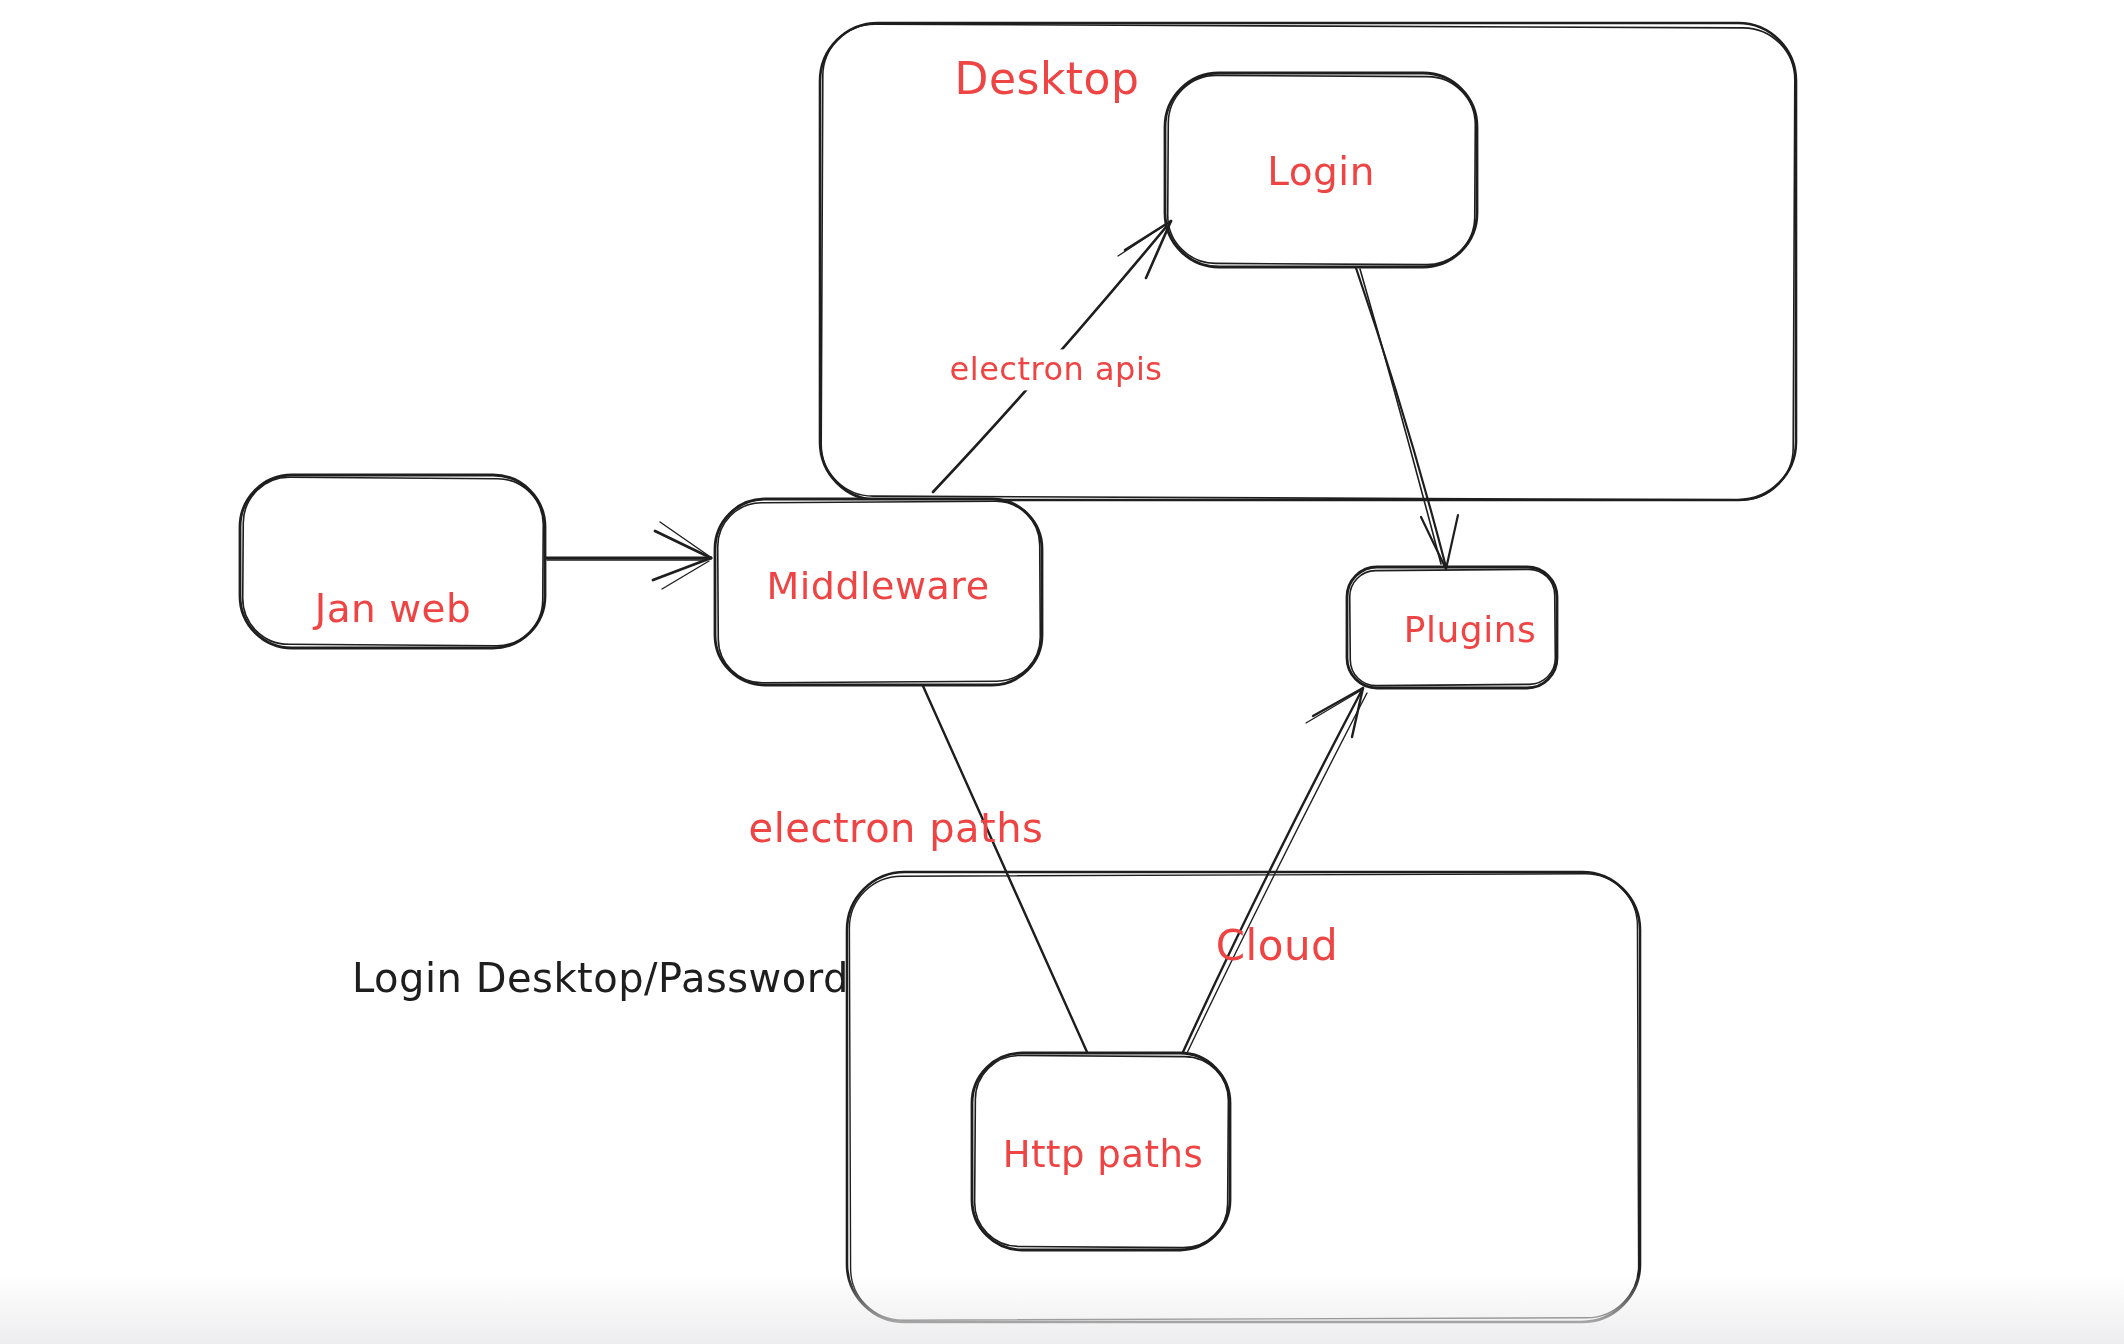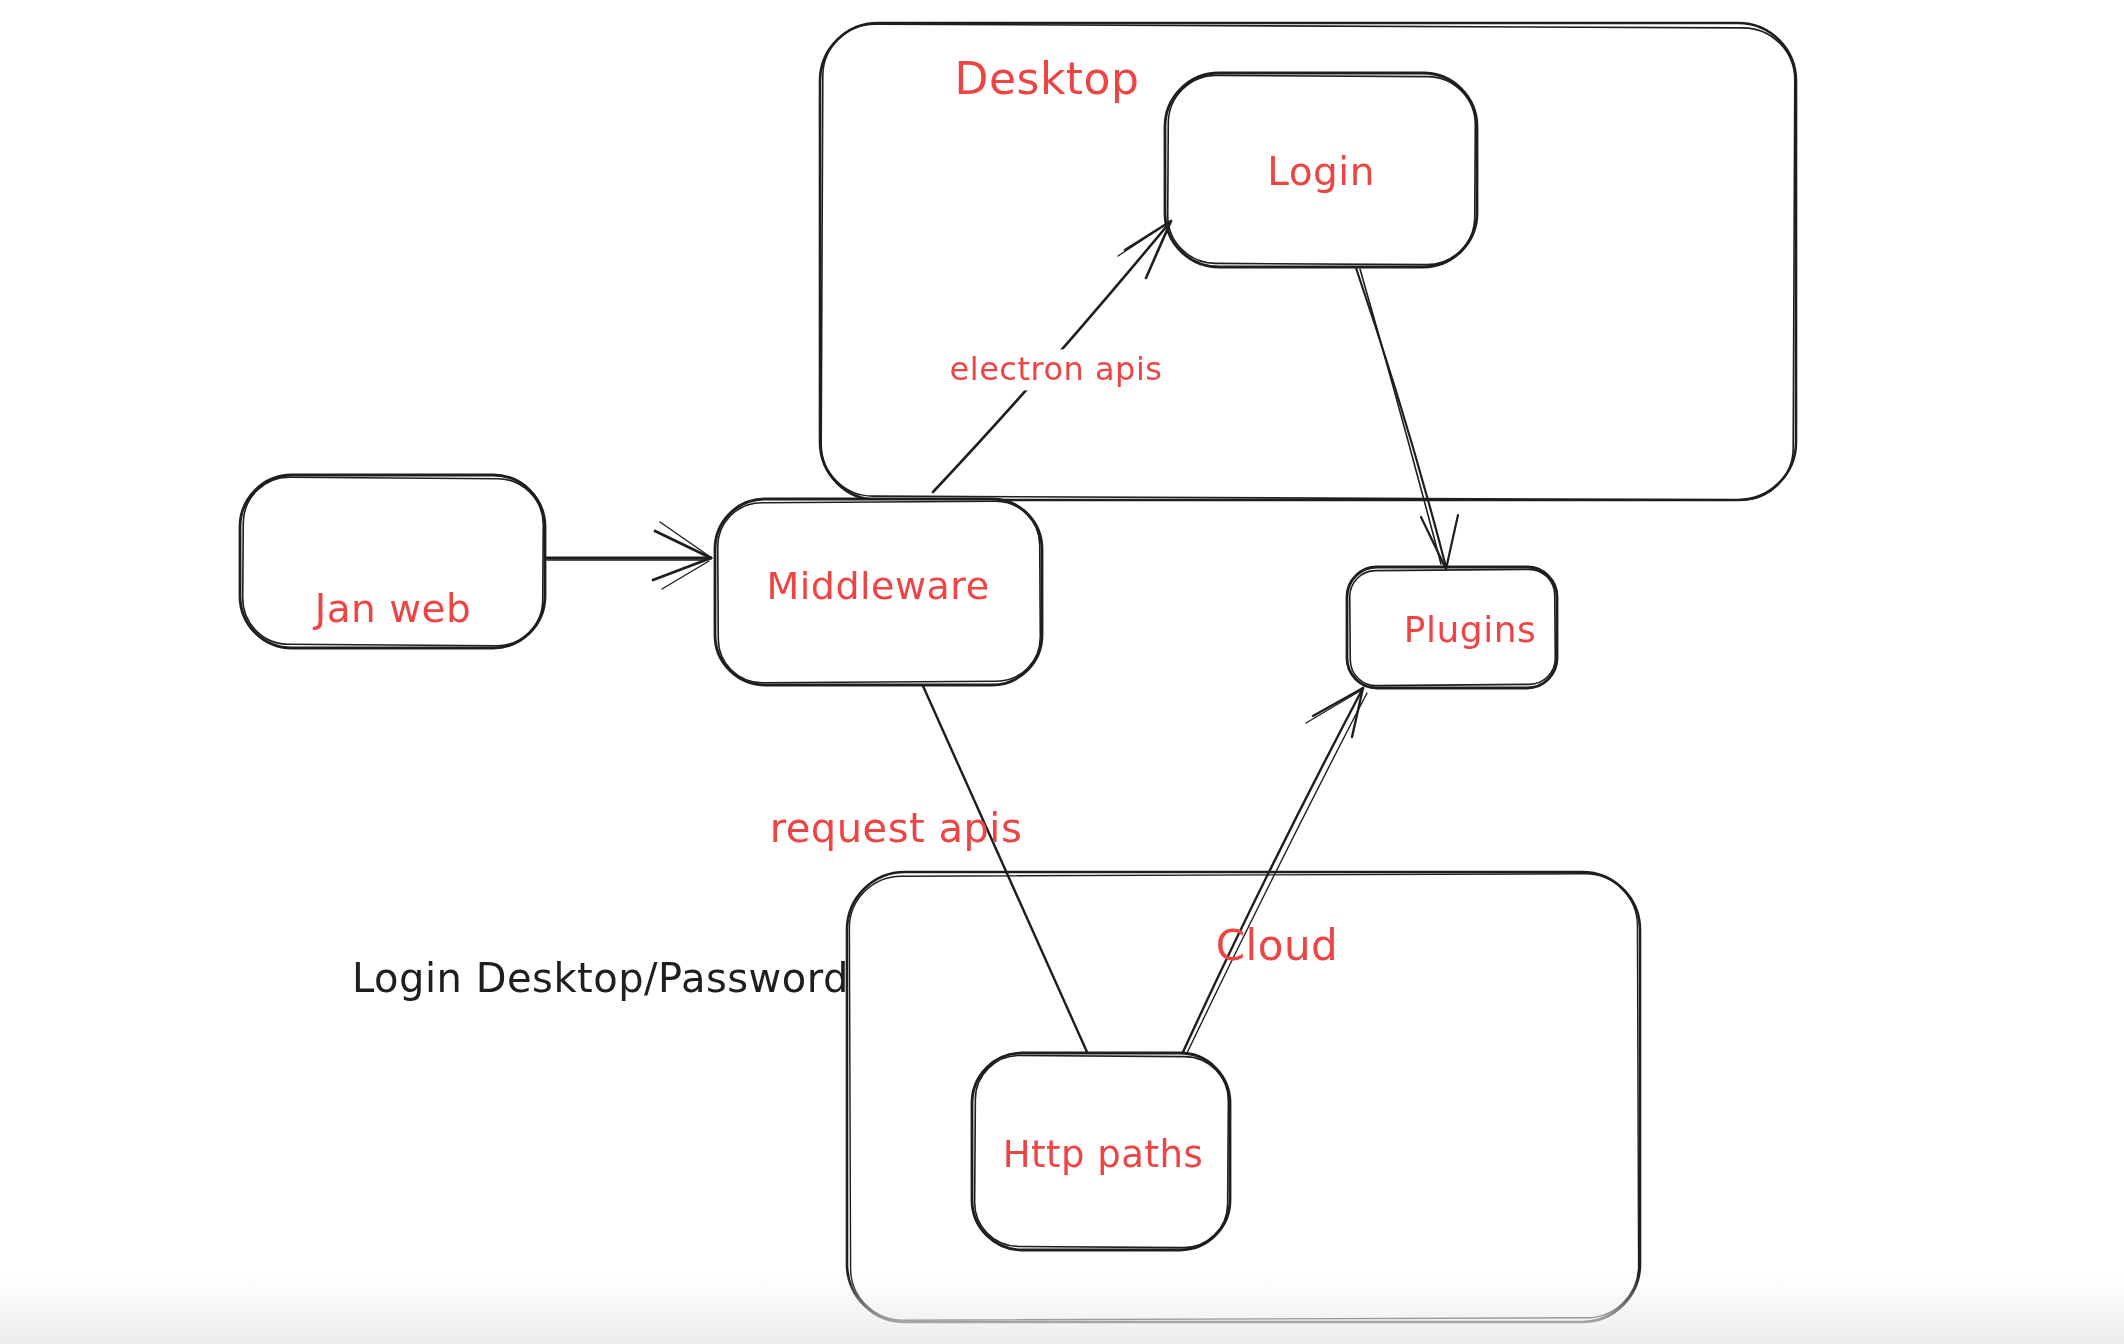--- a/index.html
+++ b/index.html
@@ -125,20 +125,20 @@
   <div class="lbl" style="left:878px;top:587px;font-size:38px;">Middleware</div>
 
   <div class="lbl" style="left:1470px;top:630px;font-size:36px;">Plugins</div>
 
   <div class="lbl" style="left:1103px;top:1155px;font-size:37px;">Http paths</div>
 
   <div class="lbl" style="left:1277px;top:946px;font-size:42px;">Cloud</div>
 
   <div class="lbl bg" style="left:1056px;top:370px;font-size:32px;">electron apis</div>
 
-  <div class="lbl" style="left:896px;top:828px;font-size:40px;">request apis</div>
+  <div class="lbl" style="left:896px;top:828px;font-size:40px;">electron paths</div>
 
   <div class="notes">
     <div>Login Desktop/Password</div>
   </div>
 
   <div class="bottom-fade"></div>
 </div>
 
 </body></html>

